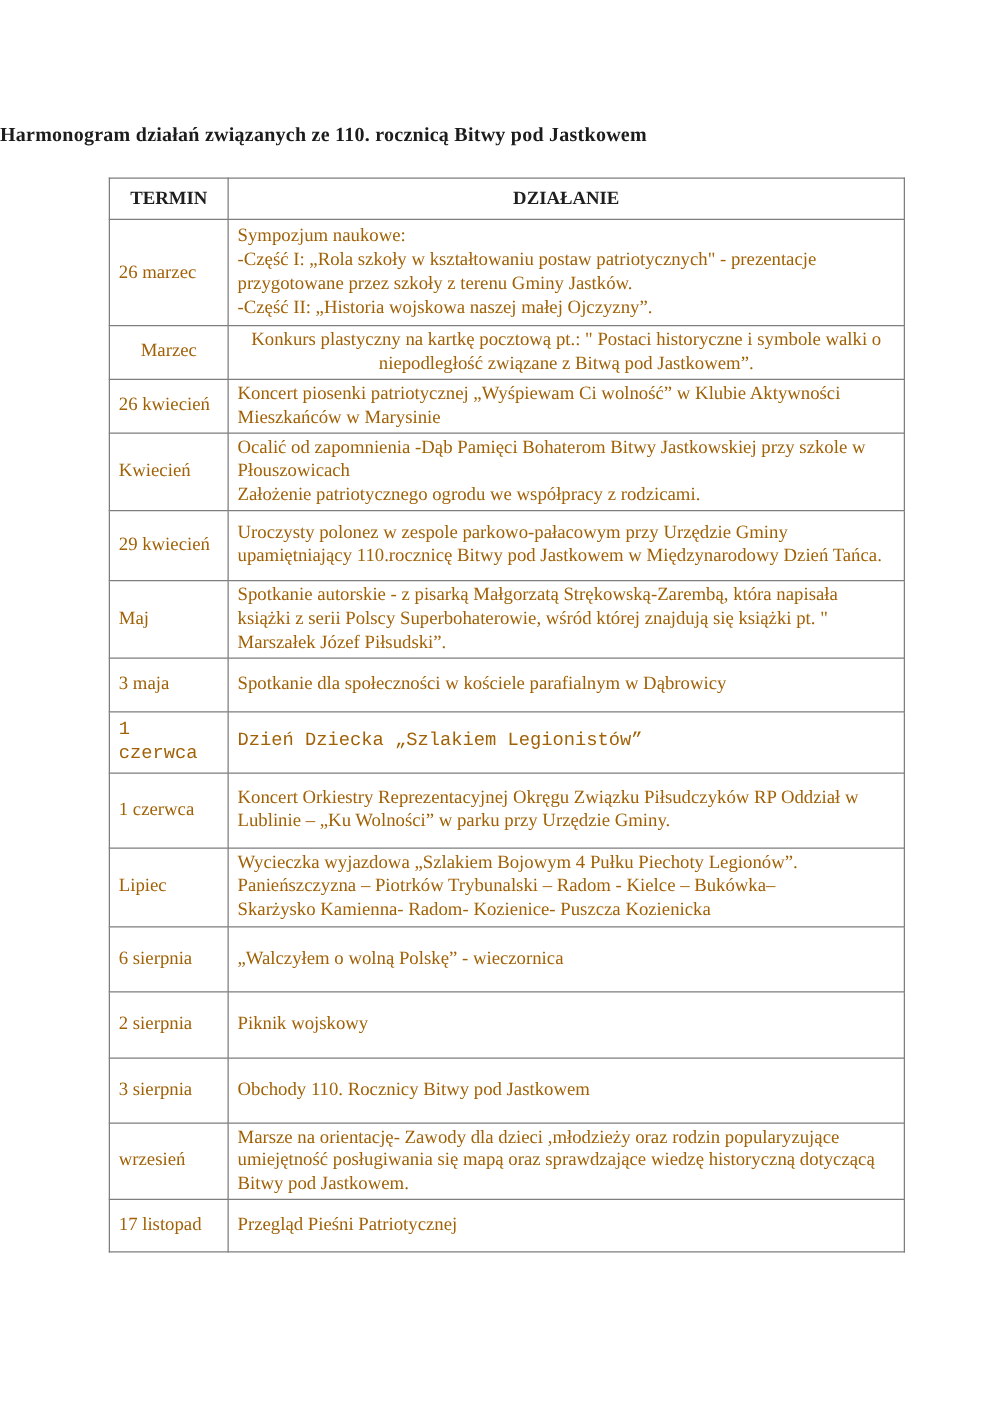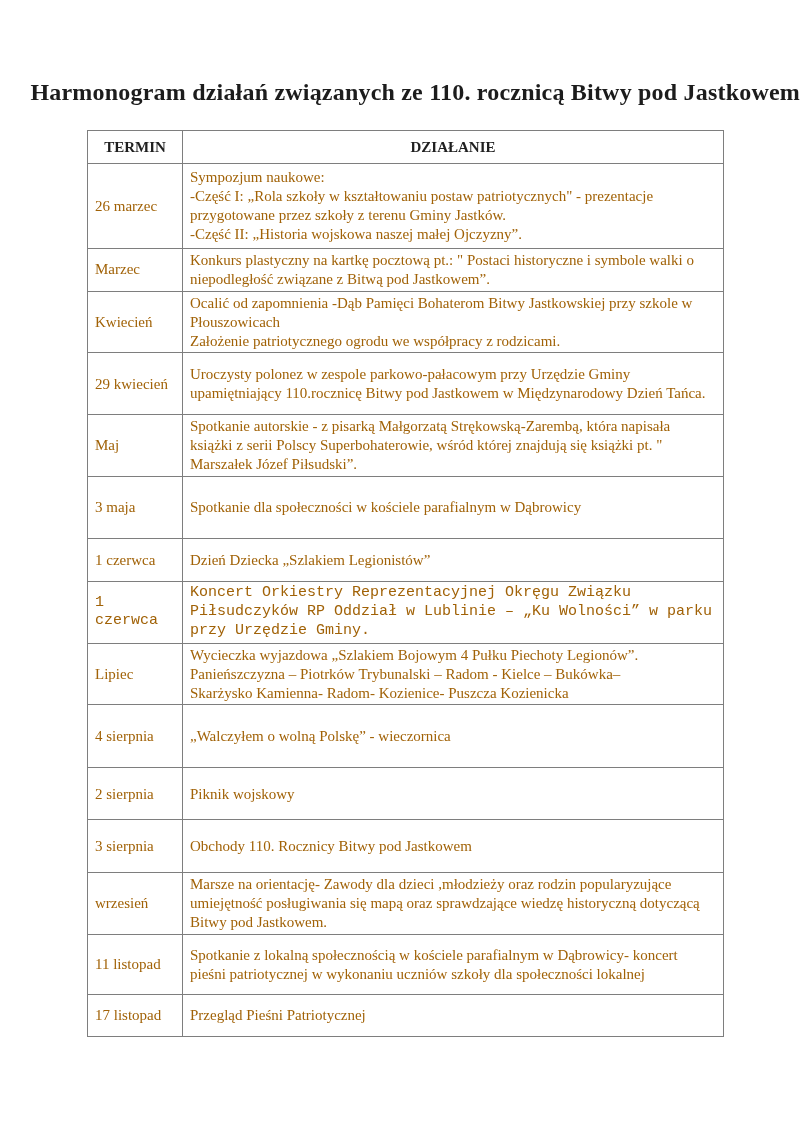--- a/index.html
+++ b/index.html
@@ -6,23 +6,23 @@
   .page {
     position: relative;
     width: 800px;
     height: 1131px;
     background: #ffffff;
     font-family: "Liberation Serif", serif;
     overflow: hidden;
   }
   .doc-title {
     margin: 0;
-    padding-top: 79px;
-    text-align: right;
-    font-size: 24px;
+    padding-top: 100px;
+    text-align: left;
+    font-size: 16px;
     font-weight: bold;
     color: #1c1c1c;
     letter-spacing: 0.2px;
   }
   table.schedule {
     margin: 24px 0 0 87px;
     width: 637px;
     border-collapse: collapse;
     table-layout: fixed;
     border-radius: 16px;
@@ -40,21 +40,21 @@
   }
   table.schedule th {
     height: 28px;
     font-weight: bold;
     color: #1f1f1f;
     text-align: center;
   }
   td.termin { white-space: pre-wrap; }
   td.dzialanie { white-space: pre-wrap; }
   tbody tr:nth-child(1)  { height: 85px; }
-  tbody tr:nth-child(2)  { height: 40px; }
+  tbody tr:nth-child(2)  { height: 40px; text-align: center; }
   tbody tr:nth-child(3)  { height: 40px; }
   tbody tr:nth-child(4)  { height: 62px; }
   tbody tr:nth-child(5)  { height: 56px; }
   tbody tr:nth-child(6)  { height: 62px; }
   tbody tr:nth-child(7)  { height: 43px; }
   tbody tr:nth-child(8)  { height: 49px; font-family: Liberation Mono, monospace; }
   tbody tr:nth-child(9)  { height: 60px; }
   tbody tr:nth-child(10) { height: 63px; }
   tbody tr:nth-child(11) { height: 52px; }
   tbody tr:nth-child(12) { height: 53px; }
@@ -85,20 +85,24 @@
           <td class="termin">26 marzec</td>
           <td class="dzialanie">Sympozjum naukowe:
 -Część I: „Rola szkoły w kształtowaniu postaw patriotycznych" - prezentacje przygotowane przez szkoły z terenu Gminy Jastków.
 -Część II: „Historia wojskowa naszej małej Ojczyzny”.</td>
         </tr>
         <tr>
           <td class="termin">Marzec</td>
           <td class="dzialanie">Konkurs plastyczny na kartkę pocztową pt.: " Postaci historyczne i symbole walki o niepodległość związane z Bitwą pod Jastkowem”.</td>
         </tr>
         <tr>
+          <td class="termin">26 kwiecień</td>
+          <td class="dzialanie">Koncert piosenki patriotycznej „Wyśpiewam Ci wolność” w Klubie Aktywności Mieszkańców w Marysinie</td>
+        </tr>
+        <tr>
           <td class="termin">Kwiecień</td>
           <td class="dzialanie">Ocalić od zapomnienia -Dąb Pamięci Bohaterom Bitwy Jastkowskiej przy szkole w Płouszowicach
 Założenie patriotycznego ogrodu we współpracy z rodzicami.</td>
         </tr>
         <tr>
           <td class="termin">29 kwiecień</td>
           <td class="dzialanie">Uroczysty polonez w zespole parkowo-pałacowym przy Urzędzie Gminy upamiętniający 110.rocznicę Bitwy pod Jastkowem w Międzynarodowy Dzień Tańca.</td>
         </tr>
         <tr>
           <td class="termin">Maj</td>
@@ -116,38 +120,34 @@
           <td class="termin">1 czerwca</td>
           <td class="dzialanie">Koncert Orkiestry Reprezentacyjnej Okręgu Związku Piłsudczyków RP Oddział w Lublinie – „Ku Wolności” w parku przy Urzędzie Gminy.</td>
         </tr>
         <tr>
           <td class="termin">Lipiec</td>
           <td class="dzialanie">Wycieczka wyjazdowa „Szlakiem Bojowym 4 Pułku Piechoty Legionów”.
 Panieńszczyzna – Piotrków Trybunalski – Radom - Kielce – Bukówka–
 Skarżysko Kamienna- Radom- Kozienice- Puszcza Kozienicka</td>
         </tr>
         <tr>
-          <td class="termin">4 sierpnia</td>
+          <td class="termin">6 sierpnia</td>
           <td class="dzialanie">„Walczyłem o wolną Polskę” - wieczornica</td>
         </tr>
         <tr>
           <td class="termin">2 sierpnia</td>
           <td class="dzialanie">Piknik wojskowy</td>
         </tr>
         <tr>
           <td class="termin">3 sierpnia</td>
           <td class="dzialanie">Obchody 110. Rocznicy Bitwy pod Jastkowem</td>
         </tr>
         <tr>
           <td class="termin">wrzesień</td>
           <td class="dzialanie">Marsze na orientację- Zawody dla dzieci ,młodzieży oraz rodzin popularyzujące umiejętność posługiwania się mapą oraz sprawdzające wiedzę historyczną dotyczącą Bitwy pod Jastkowem.</td>
         </tr>
         <tr>
-          <td class="termin">11 listopad</td>
-          <td class="dzialanie">Spotkanie z lokalną społecznością w kościele parafialnym w Dąbrowicy- koncert pieśni patriotycznej w wykonaniu uczniów szkoły dla społeczności lokalnej</td>
-        </tr>
-        <tr>
           <td class="termin">17 listopad</td>
           <td class="dzialanie">Przegląd Pieśni Patriotycznej</td>
         </tr>
       </tbody>
   </table>
 </div>
 
 </body></html>

